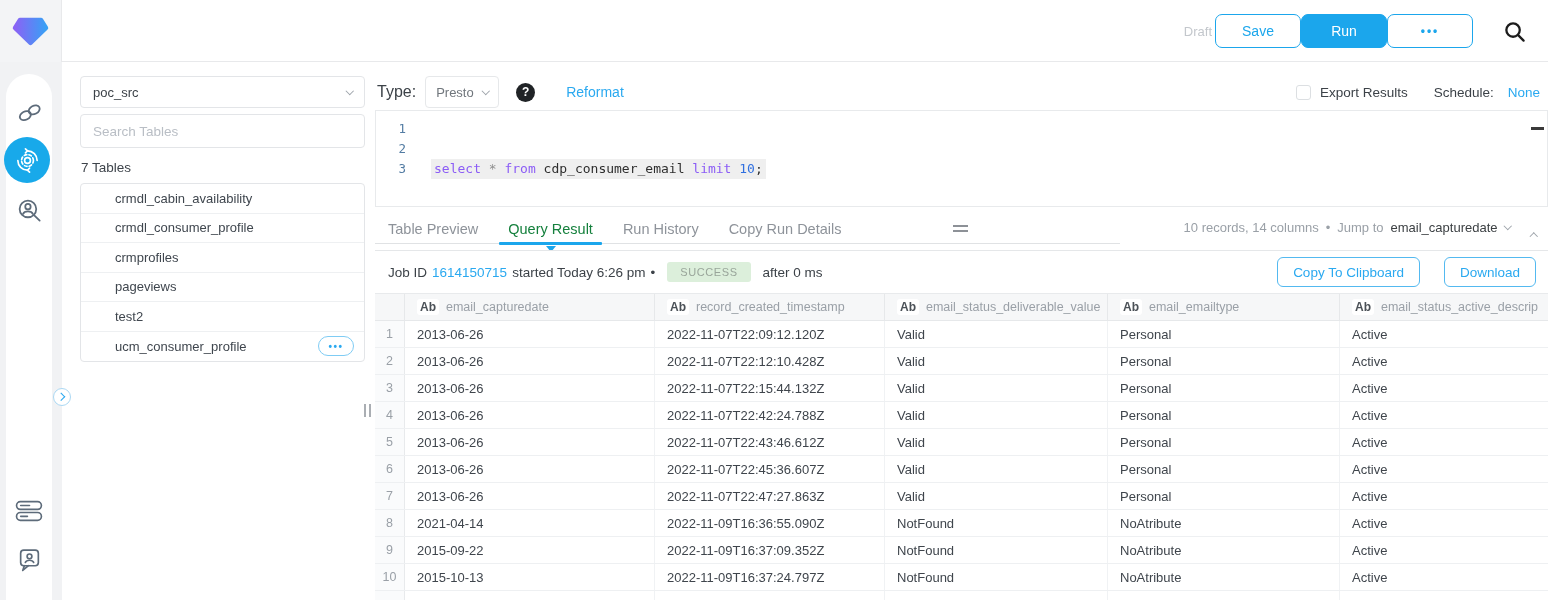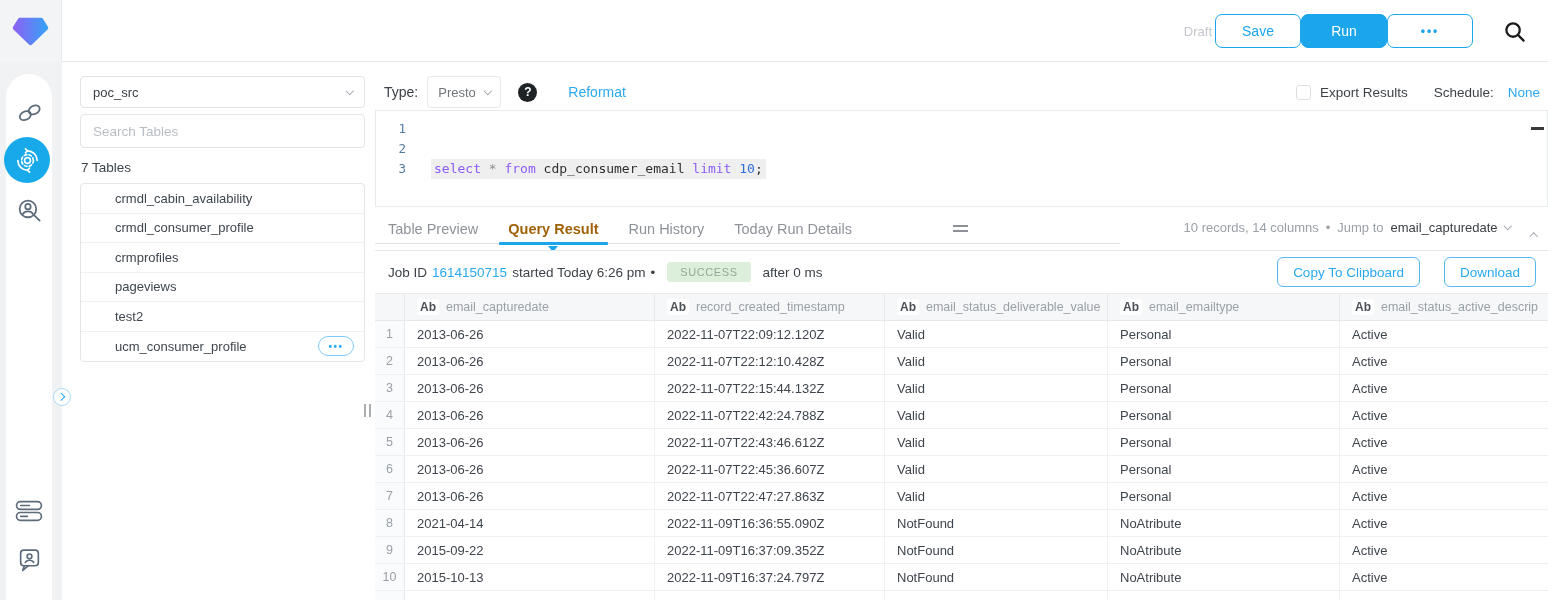--- a/index.html
+++ b/index.html
@@ -40,21 +40,21 @@
   .tables-list { border:1px solid #e3e5e8; border-radius:4px; background:#fff; }
   .table-item { height:29.5px; display:flex; align-items:center; padding-left:34px; font-size:13px; color:#3f464e; border-bottom:1px solid #eef0f2; cursor:pointer; }
   .table-item:last-child { border-bottom:none; }
   .item-more { margin-left:auto; margin-right:10px; width:36px; height:20px; border:1.5px solid #7fccf4; border-radius:10px; color:#2aa9f0; display:flex; align-items:center; justify-content:center; font-size:10px; font-weight:bold; letter-spacing:1.5px; cursor:pointer; }
   .split-handle { position:absolute; left:364px; top:404px; display:flex; gap:3px; cursor:col-resize; }
   .split-handle i { width:2px; height:13px; background:#aaaeb3; }
 
   
   .main { position:absolute; left:375px; top:62px; right:0; bottom:0; }
   .q-toolbar { position:absolute; left:0; top:14px; height:32px; display:flex; align-items:center; }
-  .type-label { font-size:14px; color:#3c4248; margin:0 9px 0 9px; }
+  .type-label { font-size:16px; color:#3c4248; margin:0 9px 0 2px; }
   .type-select { height:32px; border:1px solid #e6e8ea; border-radius:4px; display:flex; align-items:center; padding:0 10px; font-size:13px; color:#70767c; gap:9px; cursor:pointer; background:#fff; }
   .help-btn { width:19px; height:19px; border-radius:50%; background:#202326; color:#fff; font-size:12px; font-weight:bold; display:flex; align-items:center; justify-content:center; margin-left:17px; cursor:pointer; }
   .reformat { color:#2aa9f0; font-size:14px; margin-left:31px; cursor:pointer; }
   .toolbar-right { position:absolute; right:8px; top:14px; height:32px; display:flex; align-items:center; font-size:13.5px; color:#3c4248; }
   .checkbox { width:15px; height:15px; border:1.5px solid #dcdfe2; border-radius:3px; background:#fff; margin-right:9px; cursor:pointer; flex:none; }
   .sched-label { margin-left:26px; }
   .sched-value { color:#2aa9f0; margin-left:14px; cursor:pointer; }
 
   
   .editor { position:absolute; left:0; right:0; top:48px; height:97px; border:1px solid #e8eaec; background:#fff; font-family:"DejaVu Sans Mono",monospace; font-size:13px; padding-top:8px; cursor:text; }
@@ -65,21 +65,21 @@
   .tok-comment { color:#3da23d; }
   .tok-keyword { color:#8b5cf6; }
   .tok-operator { color:#8e8e8e; }
   .tok-plain { color:#2e2e2e; }
   .tok-number { color:#2f6fe0; }
   .editor-scroll-thumb { position:absolute; right:3px; top:16px; width:13px; height:3px; background:#3a3a3a; cursor:pointer; }
 
   
   .tabs-row { position:absolute; left:0; top:152px; height:30px; width:745px; border-bottom:1px solid #e0e2e4; display:flex; gap:30px; padding-left:13px; }
   .tab { font-size:14.5px; color:#8e939a; display:flex; align-items:center; cursor:pointer; position:relative; }
-  .tab.active { color:#a16207; font-weight:bold;justify-content:center; }
+  .tab.active { color:#15803d; font-weight:normal;justify-content:center; }
   .tab.active::after { content:""; position:absolute; left:-9px; right:-9px; bottom:-2px; height:3px; background:#1ba6ec; border-radius:1px; }
   .tab.active::before { content:""; position:absolute; left:50%; margin-left:-5px; bottom:-9px; border-left:5px solid transparent; border-right:5px solid transparent; border-top:6px solid #1ba6ec; }
   .pane-handle { position:absolute; left:578px; top:163px; display:flex; flex-direction:column; gap:3px; cursor:row-resize; }
   .pane-handle i { width:15px; height:2px; background:#8d9197; }
   .records-meta { position:absolute; right:38px; top:158px; display:flex; align-items:center; gap:7px; font-size:13px; color:#9aa0a7; white-space:nowrap; }
   .jump-value { color:#3c4043; cursor:pointer; }
   .collapse-chev { position:absolute; right:12px; top:169px; cursor:pointer; }
 
   
   .chev { display:inline-block; width:7px; height:7px; border-right:1.6px solid #9aa0a7; border-bottom:1.6px solid #9aa0a7; transform:rotate(45deg); margin-top:-3px; }
@@ -273,21 +273,21 @@
       <div class="tab">
         <span>Table Preview</span>
       </div>
       <div class="tab active">
         <span>Query Result</span>
       </div>
       <div class="tab">
         <span>Run History</span>
       </div>
       <div class="tab">
-        <span>Today Run Details</span>
+        <span>Copy Run Details</span>
       </div>
     </div>
   <div class="pane-handle">
       <i></i>
       <i></i>
     </div>
   <div class="records-meta">
     <span>10 records, 14 columns</span>
     <span>•</span>
     <span>Jump to</span>

